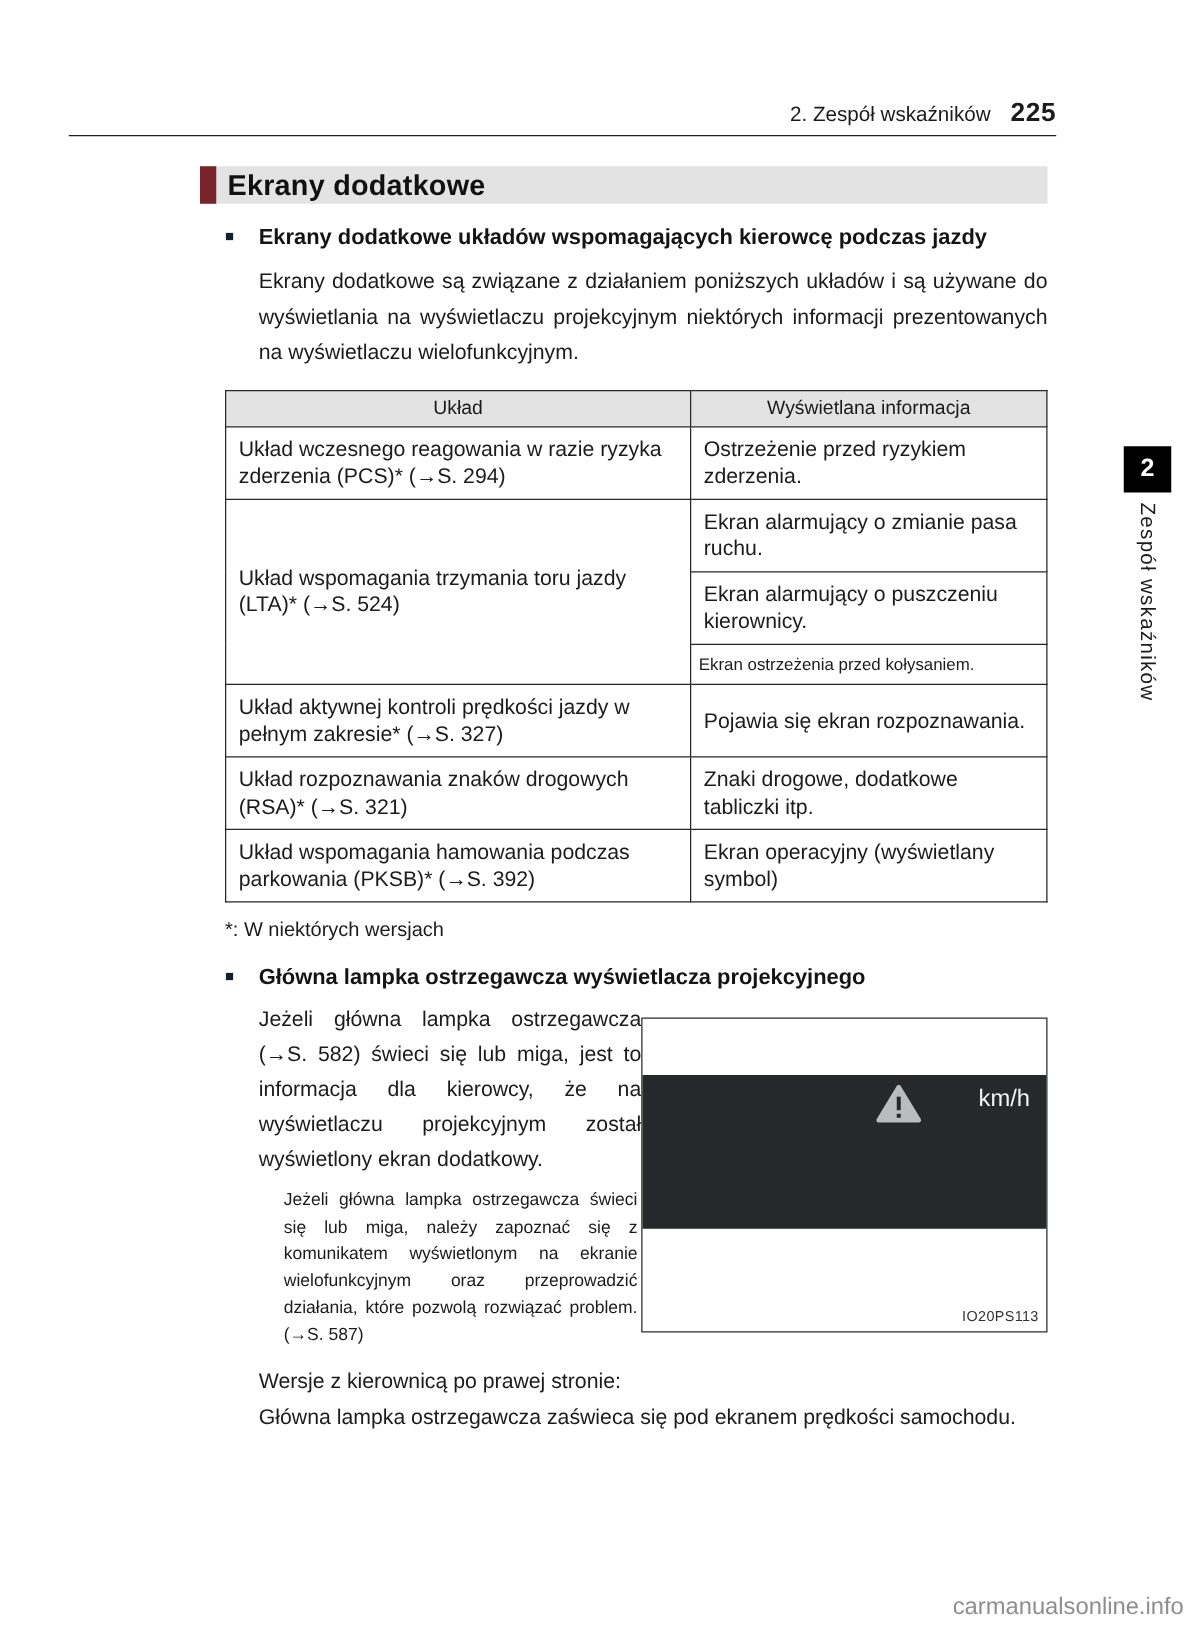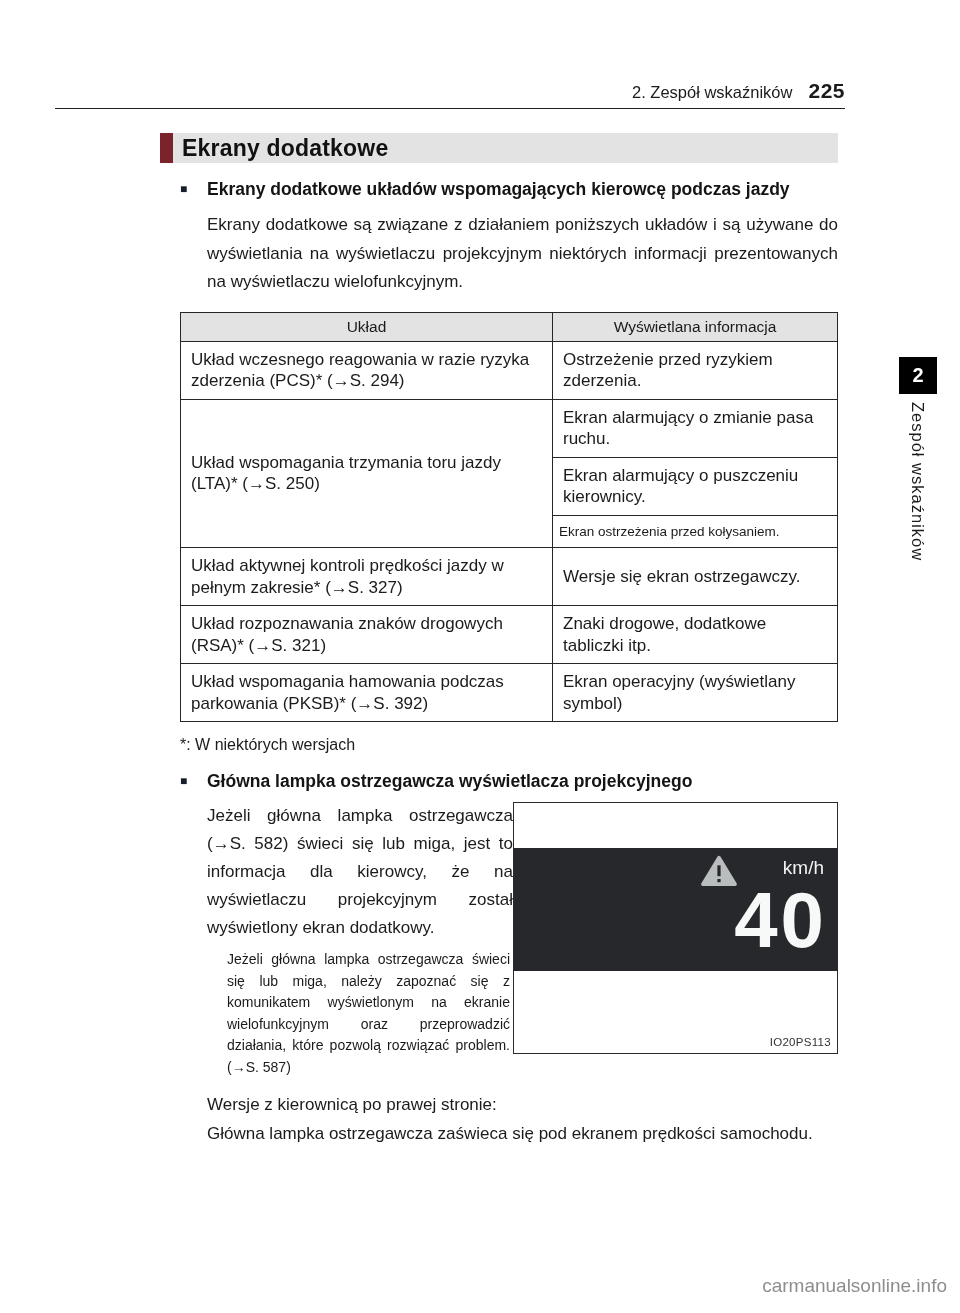--- a/index.html
+++ b/index.html
@@ -31,21 +31,21 @@
   .systems-table th { background:#e3e3e3; font-weight:normal; font-size:15.5px; padding:5px 4px; text-align:center; color:#1b1b1b; }
   .systems-table td { font-size:17px; line-height:21.5px; padding:7px 10px; vertical-align:middle; }
   col.c-sys { width:372px; }
   col.c-info { width:285px; }
   td.cell-small { font-size:13.5px; white-space:nowrap; padding:5px 6px; }
 
   .footnote { margin:14px 0 0 20px; font-size:16px; }
 
   .sub-heading-2 { margin:14px 0 0 20px; }
 
-  .two-col { display:flex; margin:8px 0 0 47px; width:631px; align-items:flex-start; }
+  .two-col { display:flex; margin:8px 0 0 47px; width:631px; align-items:center; }
   .col-text { width:306px; flex:0 0 306px; }
   .para-main { font-size:17px; line-height:28px; text-align:justify; }
   .para-note { margin:7px 0 0 20px; width:283px; font-size:14px; line-height:21.5px; text-align:justify; }
 
   .hud-figure { margin-left:auto; position:relative; width:325px; height:252px; border:1px solid #2b2b2b; background:#fff; flex:0 0 325px; }
   .hud-display { position:absolute; left:0; top:45px; width:323px; height:123px; background:#26282b; }
   .warning-triangle { position:absolute; left:186px; top:7px; }
   .hud-unit { position:absolute; top:9px; right:13px; color:#f2f3f3; font-size:19px; }
   .hud-speed { position:absolute; top:28px; right:10px; color:#f7f8f8; font-size:78px; font-weight:bold; line-height:88px; letter-spacing:3px; }
   .hud-code { position:absolute; right:6px; bottom:5px; font-size:11.5px; letter-spacing:0.3px; color:#333;margin-top:12px; }
@@ -93,32 +93,32 @@
           <th>Układ</th>
           <th>Wyświetlana informacja</th>
         </tr>
       </thead>
       <tbody>
         <tr>
           <td>Układ wczesnego reagowania w razie ryzyka zderzenia (PCS)* (→S. 294)</td>
           <td>Ostrzeżenie przed ryzykiem zderzenia.</td>
         </tr>
         <tr>
-          <td rowspan="3">Układ wspomagania trzymania toru jazdy (LTA)* (→S. 250)</td>
+          <td rowspan="3">Układ wspomagania trzymania toru jazdy (LTA)* (→S. 524)</td>
           <td>Ekran alarmujący o zmianie pasa ruchu.</td>
         </tr>
         <tr>
           <td>Ekran alarmujący o puszczeniu kierownicy.</td>
         </tr>
         <tr>
           <td class="cell-small">Ekran ostrzeżenia przed kołysaniem.</td>
         </tr>
         <tr>
           <td>Układ aktywnej kontroli prędkości jazdy w pełnym zakresie* (→S. 327)</td>
-          <td>Wersje się ekran ostrzegawczy.</td>
+          <td>Pojawia się ekran rozpoznawania.</td>
         </tr>
         <tr>
           <td>Układ rozpoznawania znaków drogowych (RSA)* (→S. 321)</td>
           <td>Znaki drogowe, dodatkowe tabliczki itp.</td>
         </tr>
         <tr>
           <td>Układ wspomagania hamowania podczas parkowania (PKSB)* (→S. 392)</td>
           <td>Ekran operacyjny (wyświetlany symbol)</td>
         </tr>
       </tbody>
@@ -138,21 +138,20 @@
       </div>
 
       <figure class="hud-figure">
         <div class="hud-display">
           <svg class="warning-triangle" width="38" height="32" viewBox="0 0 40 34">
             <path d="M20 3 L37 31 L3 31 Z" fill="#b9bdbe" stroke="#b9bdbe" stroke-width="4" stroke-linejoin="round"></path>
             <rect x="18.3" y="11" width="3.4" height="11.5" fill="#26282b"></rect>
             <rect x="18.3" y="25.5" width="3.4" height="3.4" fill="#26282b"></rect>
           </svg>
           <span class="hud-unit">km/h</span>
-          <span class="hud-speed">40</span>
         </div>
         <figcaption class="hud-code">IO20PS113</figcaption>
       </figure>
     </div>
 
     <p class="rhd-label">Wersje z kierownicą po prawej stronie:</p>
     <p class="rhd-text">Główna lampka ostrzegawcza zaświeca się pod ekranem prędkości samochodu.</p>
 
   </div>
 

